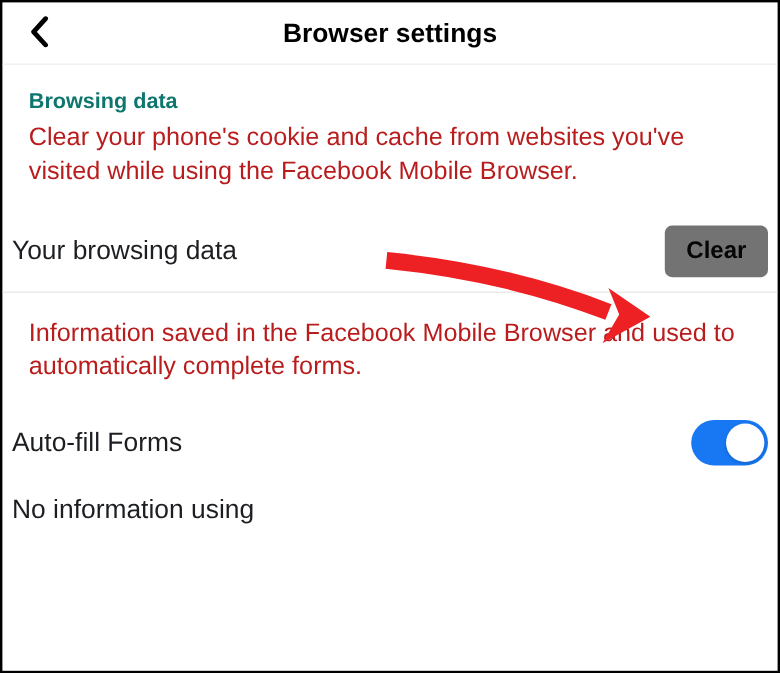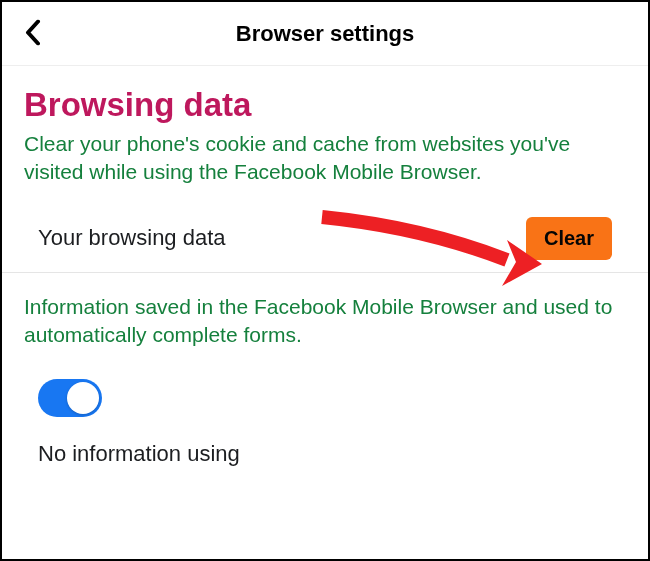--- a/index.html
+++ b/index.html
@@ -8,21 +8,21 @@
       width: 650px;
       height: 561px;
       background: #fff;
       border: 2px solid #000;
       position: relative;
     }
     .header {
       display: flex;
       align-items: center;
       justify-content: center;
-      height: 64px;
+      height: 52px;
       border-bottom: 1px solid #eee;
       position: relative;
     }
     .back-btn {
       position: absolute;
       left: 18px;
       top: 50%;
       transform: translateY(-50%);
       background: none;
       border: none;
@@ -31,47 +31,47 @@
     }
     .header-title {
       font-size: 22px;
       font-weight: 600;
       color: #000;
     }
     .section {
       padding: 20px 22px 0 22px;
     }
     .section-title {
-      font-size: 33px;
+      font-size: 18px;
       font-weight: 700;
-      color: #be185d;
+      color: #0f766e;
       margin-bottom: 6px;
     }
     .section-desc {
       font-size: 21px;
       line-height: 1.35;
-      color: #15803d;
+      color: #b91c1c;
       margin-bottom: 18px;
     }
     .row {
       display: flex;
       align-items: center;
       justify-content: space-between;
-      padding: 12px 36px;
+      padding: 12px 8px;
       border-bottom: 1px solid #e5e5e5;
     }
     .row-nob {
       border-bottom: none;
     }
     .row-label {
       font-size: 22px;
       color: #1c1e21;
     }
     .btn-grey {
-      background: #f97316;
+      background: #737373;
       border: none;
       border-radius: 6px;
       padding: 10px 18px;
       font-size: 20px;
       font-weight: 600;
       color: #050505;
       cursor: pointer;
       margin-left: 20px;
     }
     .toggle {
@@ -117,20 +117,21 @@
 <div class="row">
   <div class="row-label">Your browsing data</div>
   <button class="btn-grey">Clear</button>
 </div>
 
 <div class="section">
   <div class="section-desc">Information saved in the Facebook Mobile Browser and used to automatically complete forms.</div>
 </div>
 
 <div class="row row-nob">
+  <div class="row-label">Auto-fill Forms</div>
   <div class="toggle">
     <div class="toggle-knob"></div>
   </div>
 </div>
 
 <div class="row row-nob">
   <div class="row-label">No information using</div>
 </div>
 
 <svg class="annotation-arrow" style="left:310px; top:200px;" width="230" height="100" viewBox="0 0 230 100">

